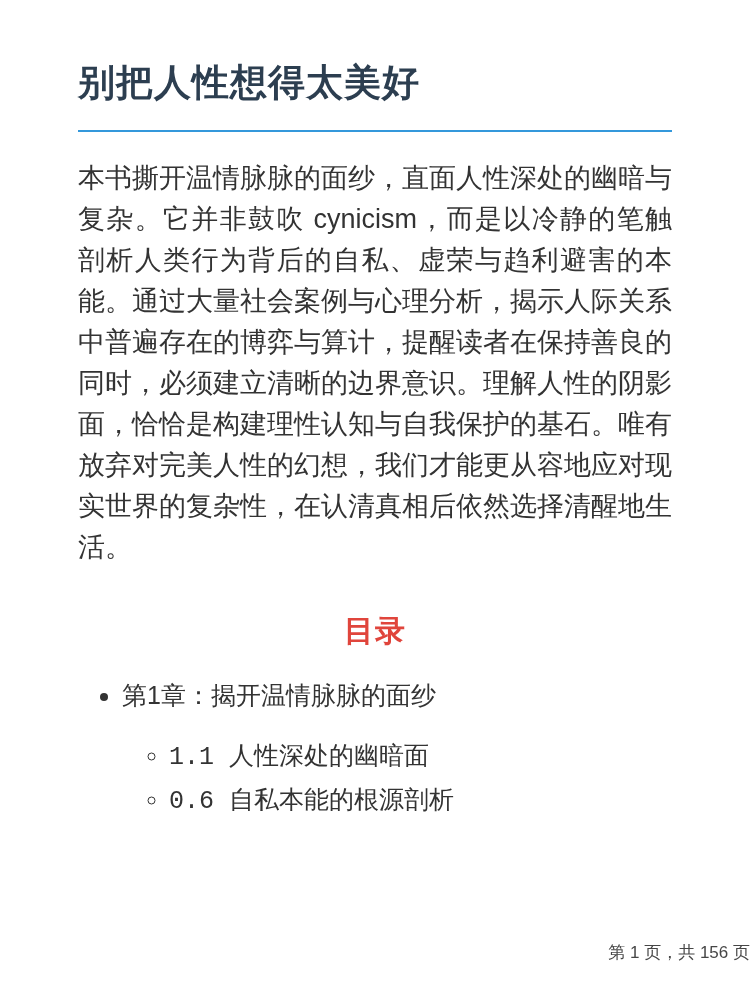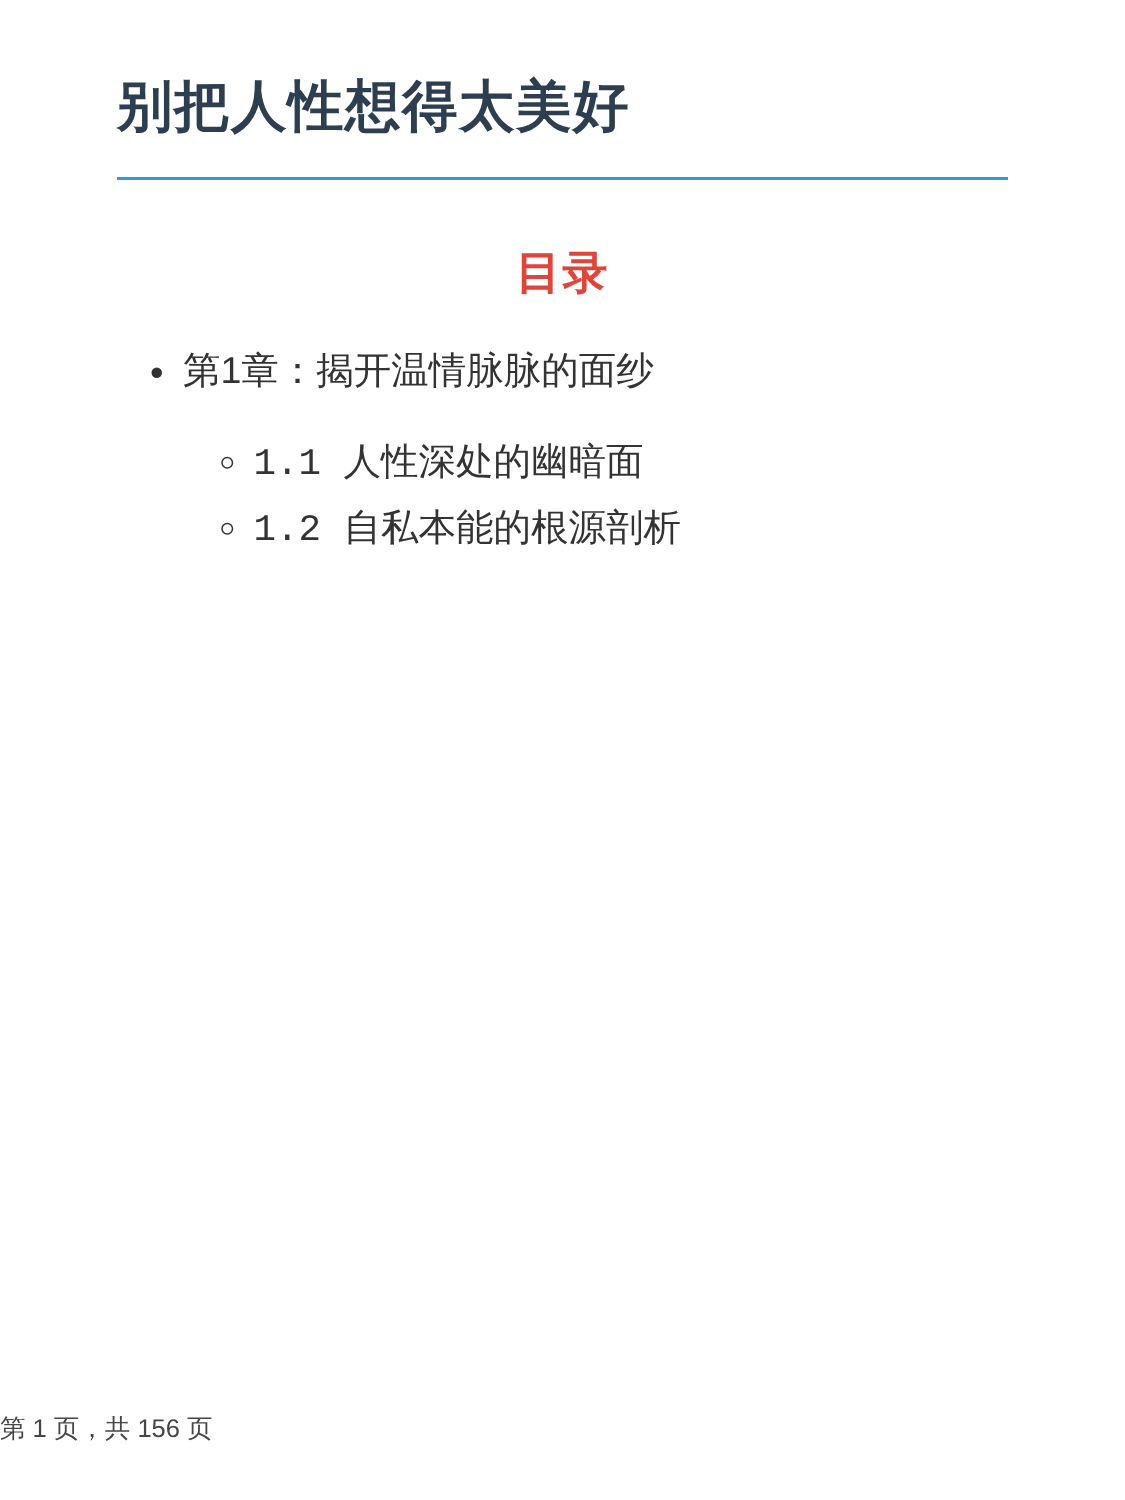--- a/index.html
+++ b/index.html
@@ -17,21 +17,21 @@
   .page {
     position: relative;
     box-sizing: border-box;
     width: 750px;
     height: 1000px;
     padding: 0 78px;
     background: #ffffff;
   }
   .doc-title {
     margin: 0;
-    padding-top: 46px;
+    padding-top: 58px;
     font-size: 37px;
     line-height: 1.35;
     font-weight: 700;
     color: #2c3e50;
     letter-spacing: 1px;
   }
   .title-rule {
     border: none;
     border-top: 2px solid #3498db;
     margin: 22px 0 0 0;
@@ -74,43 +74,44 @@
     font-family: Liberation Mono, monospace;
   }
   ul.toc-sublist > li {
     margin: 0 0 1px 0;
   }
   .page-footer {
     position: absolute;
     left: 0;
     right: 0;
     bottom: 36px;
-    text-align: left;
+    text-align: right;
     font-size: 17px;
     color: #464646;
   }
 </style>
 </head>
 <body>
 
 <div class="page">
 
   <h1 class="doc-title">别把人性想得太美好</h1>
 
   <hr class="title-rule">
 
 
+  <p class="abstract-text">本书撕开温情脉脉的面纱，直面人性深处的幽暗与复杂。它并非鼓吹 cynicism，而是以冷静的笔触剖析人类行为背后的自私、虚荣与趋利避害的本能。通过大量社会案例与心理分析，揭示人际关系中普遍存在的博弈与算计，提醒读者在保持善良的同时，必须建立清晰的边界意识。理解人性的阴影面，恰恰是构建理性认知与自我保护的基石。唯有放弃对完美人性的幻想，我们才能更从容地应对现实世界的复杂性，在认清真相后依然选择清醒地生活。</p>
 
   <h2 class="section-heading toc-heading">目录</h2>
 
   <ul class="toc-list">
     <li>
       <span>第1章：揭开温情脉脉的面纱</span>
       <ul class="toc-sublist">
         <li>1.1 人性深处的幽暗面</li>
-        <li>1.2 自私本能的根源剖析</li>
+        <li>0.6 自私本能的根源剖析</li>
       </ul>
     </li>
   </ul>
 
   <div class="page-footer">第 1 页，共 156 页</div>
 
 </div>
 
 </body></html>

